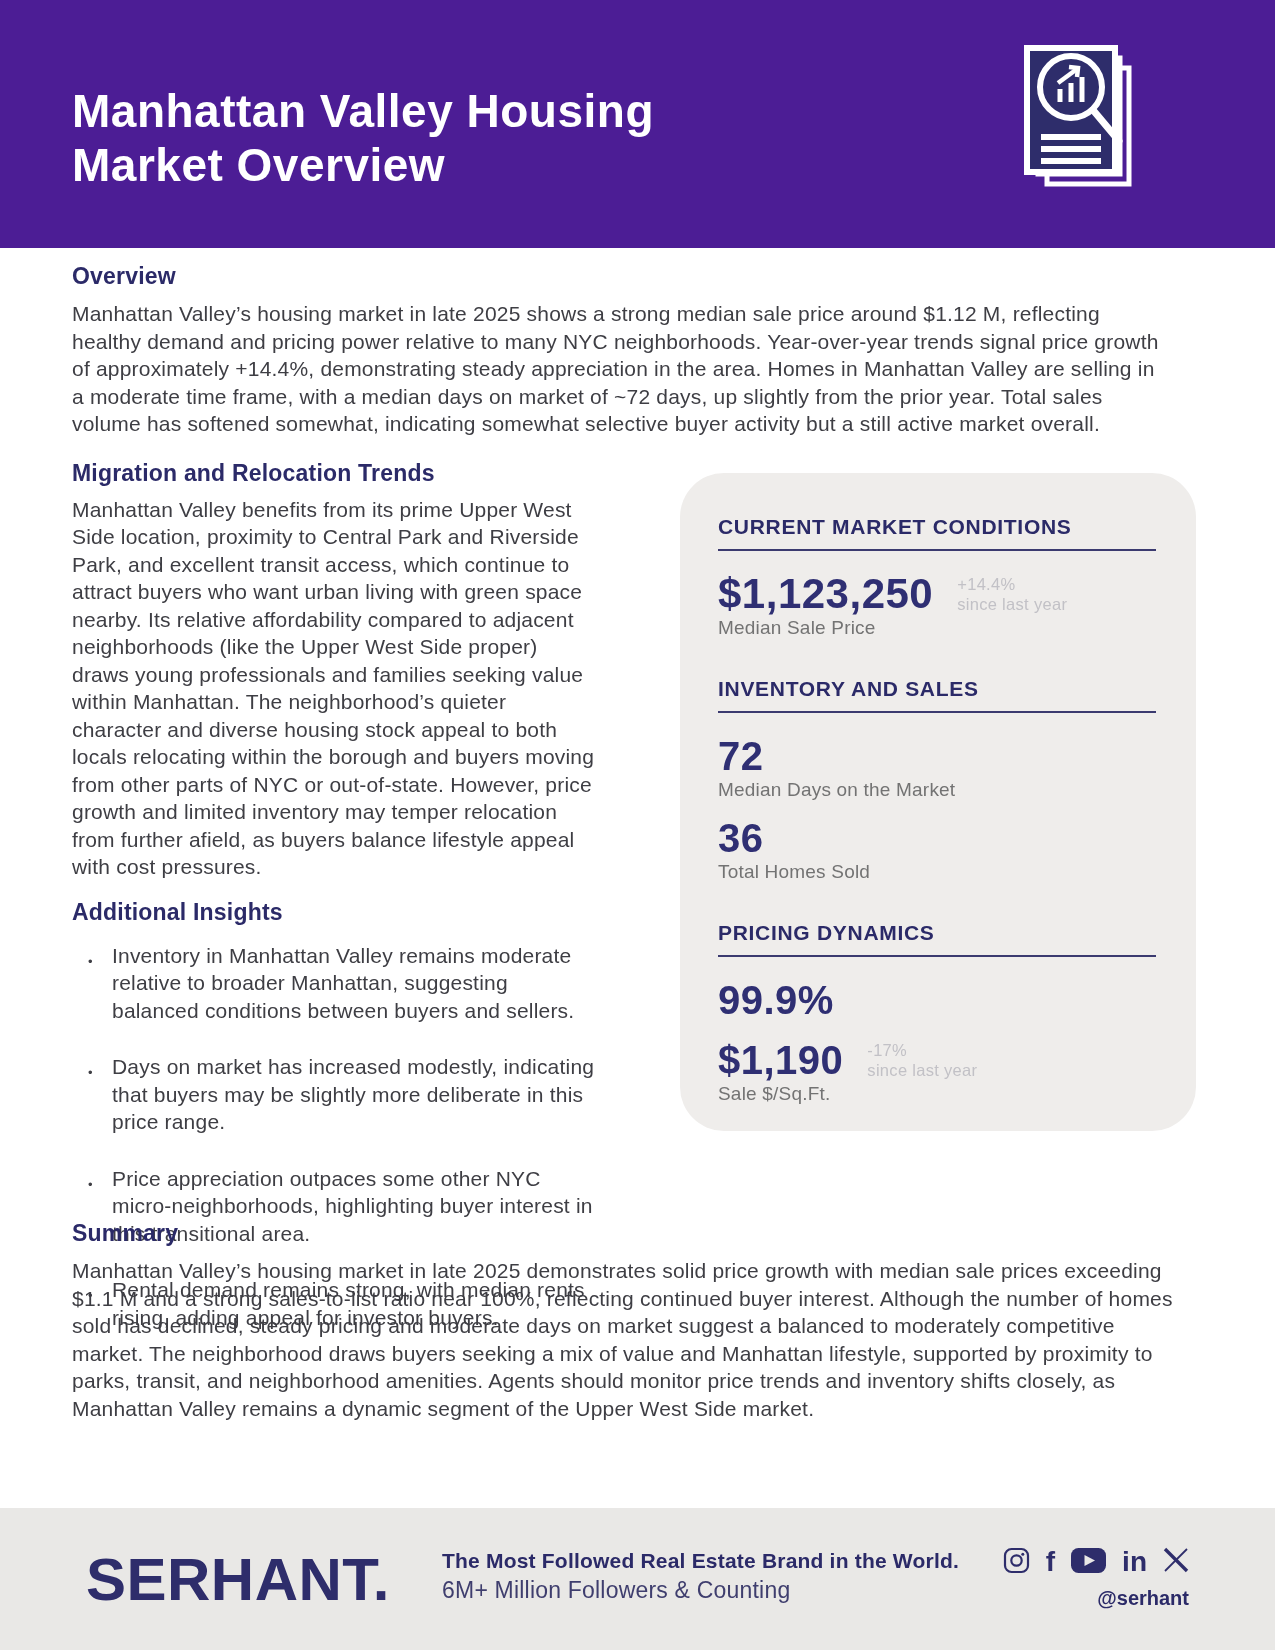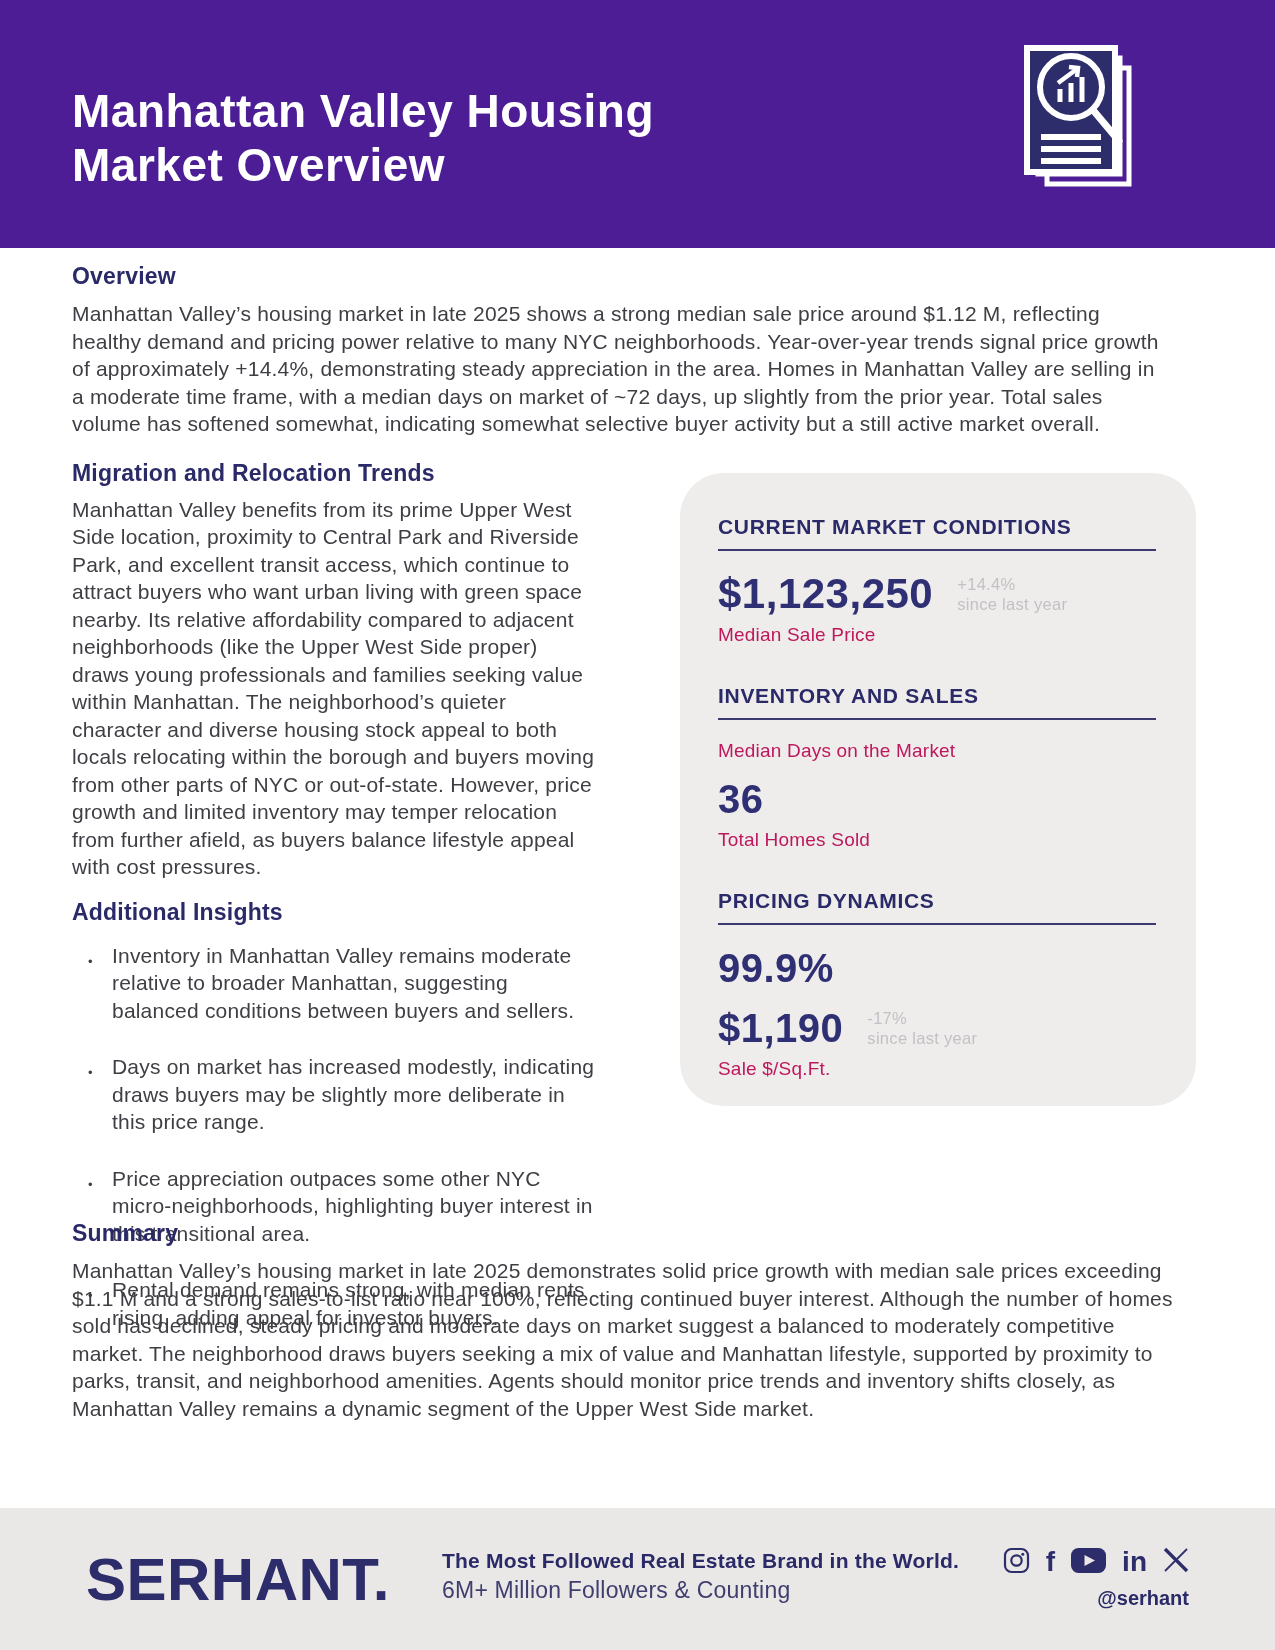--- a/index.html
+++ b/index.html
@@ -39,21 +39,21 @@
   .panel-section + .panel-section { margin-top:38px; }
   .panel-heading { font-size:21px; font-weight:bold; color:#2B2A68;
                    letter-spacing:0.7px; border-bottom:2px solid #3B3A6F;
                    padding-bottom:10px; margin-bottom:20px; }
   .stat + .stat { margin-top:14px; }
   .stat-row { display:flex; align-items:flex-start; }
   .stat-value { font-size:42px; font-weight:bold; color:#2F2F73; letter-spacing:0.5px; line-height:46px; }
   .stat-value.sm { font-size:40px; }
   .delta { margin-left:24px; padding-top:3px; font-size:16.5px; line-height:20px;
            color:#C2C1C6; letter-spacing:0.3px; }
-  .stat-label { font-size:19px; color:#be185d; margin-top:7px; letter-spacing:0.2px; }
+  .stat-label { font-size:19px; color:#737373; letter-spacing:0.2px; }
 
   .summary { position:absolute; left:72px; top:972px; width:1110px; }
   .summary .body-text { margin-top:10px; }
 
   
   .footer { position:absolute; left:0; bottom:0; width:1275px; height:142px;
             background:#E9E8E6; display:flex; align-items:center;
             padding:0 86px; }
   .logo { font-size:60px; font-weight:bold; color:#2E2D6B; letter-spacing:0.5px; }
   .f-center { margin-left:52px; padding-bottom:6px; }
@@ -98,21 +98,21 @@
     <p class="body-text">Manhattan Valley’s housing market in late 2025 shows a strong median sale price around $1.12 M, reflecting healthy demand and pricing power relative to many NYC neighborhoods. Year-over-year trends signal price growth of approximately +14.4%, demonstrating steady appreciation in the area. Homes in Manhattan Valley are selling in a moderate time frame, with a median days on market of ~72 days, up slightly from the prior year. Total sales volume has softened somewhat, indicating somewhat selective buyer activity but a still active market overall.</p>
   </div>
 
   <div class="left-col">
     <div class="h2">Migration and Relocation Trends</div>
     <p class="body-text">Manhattan Valley benefits from its prime Upper West Side location, proximity to Central Park and Riverside Park, and excellent transit access, which continue to attract buyers who want urban living with green space nearby. Its relative affordability compared to adjacent neighborhoods (like the Upper West Side proper) draws young professionals and families seeking value within Manhattan. The neighborhood’s quieter character and diverse housing stock appeal to both locals relocating within the borough and buyers moving from other parts of NYC or out-of-state. However, price growth and limited inventory may temper relocation from further afield, as buyers balance lifestyle appeal with cost pressures.</p>
 
     <div class="h2 insights-h">Additional Insights</div>
     <ul class="bullets">
       <li>Inventory in Manhattan Valley remains moderate relative to broader Manhattan, suggesting balanced conditions between buyers and sellers.</li>
-      <li>Days on market has increased modestly, indicating draws buyers may be slightly more deliberate in this price range.</li>
+      <li>Days on market has increased modestly, indicating that buyers may be slightly more deliberate in this price range.</li>
       <li>Price appreciation outpaces some other NYC micro-neighborhoods, highlighting buyer interest in this transitional area.</li>
       <li>Rental demand remains strong, with median rents rising, adding appeal for investor buyers.</li>
     </ul>
   </div>
 
   <div class="stats-panel">
 
     <div class="panel-section">
       <div class="panel-heading">CURRENT MARKET CONDITIONS</div>
       <div class="stat">
@@ -123,20 +123,23 @@
             <span>since last year</span>
           </span>
         </div>
         <div class="stat-label">Median Sale Price</div>
       </div>
     </div>
 
     <div class="panel-section">
       <div class="panel-heading">INVENTORY AND SALES</div>
       <div class="stat">
+        <div class="stat-row">
+          <span class="stat-value sm">72</span>
+        </div>
         <div class="stat-label">Median Days on the Market</div>
       </div>
       <div class="stat">
         <div class="stat-row">
           <span class="stat-value sm">36</span>
         </div>
         <div class="stat-label">Total Homes Sold</div>
       </div>
     </div>
 

